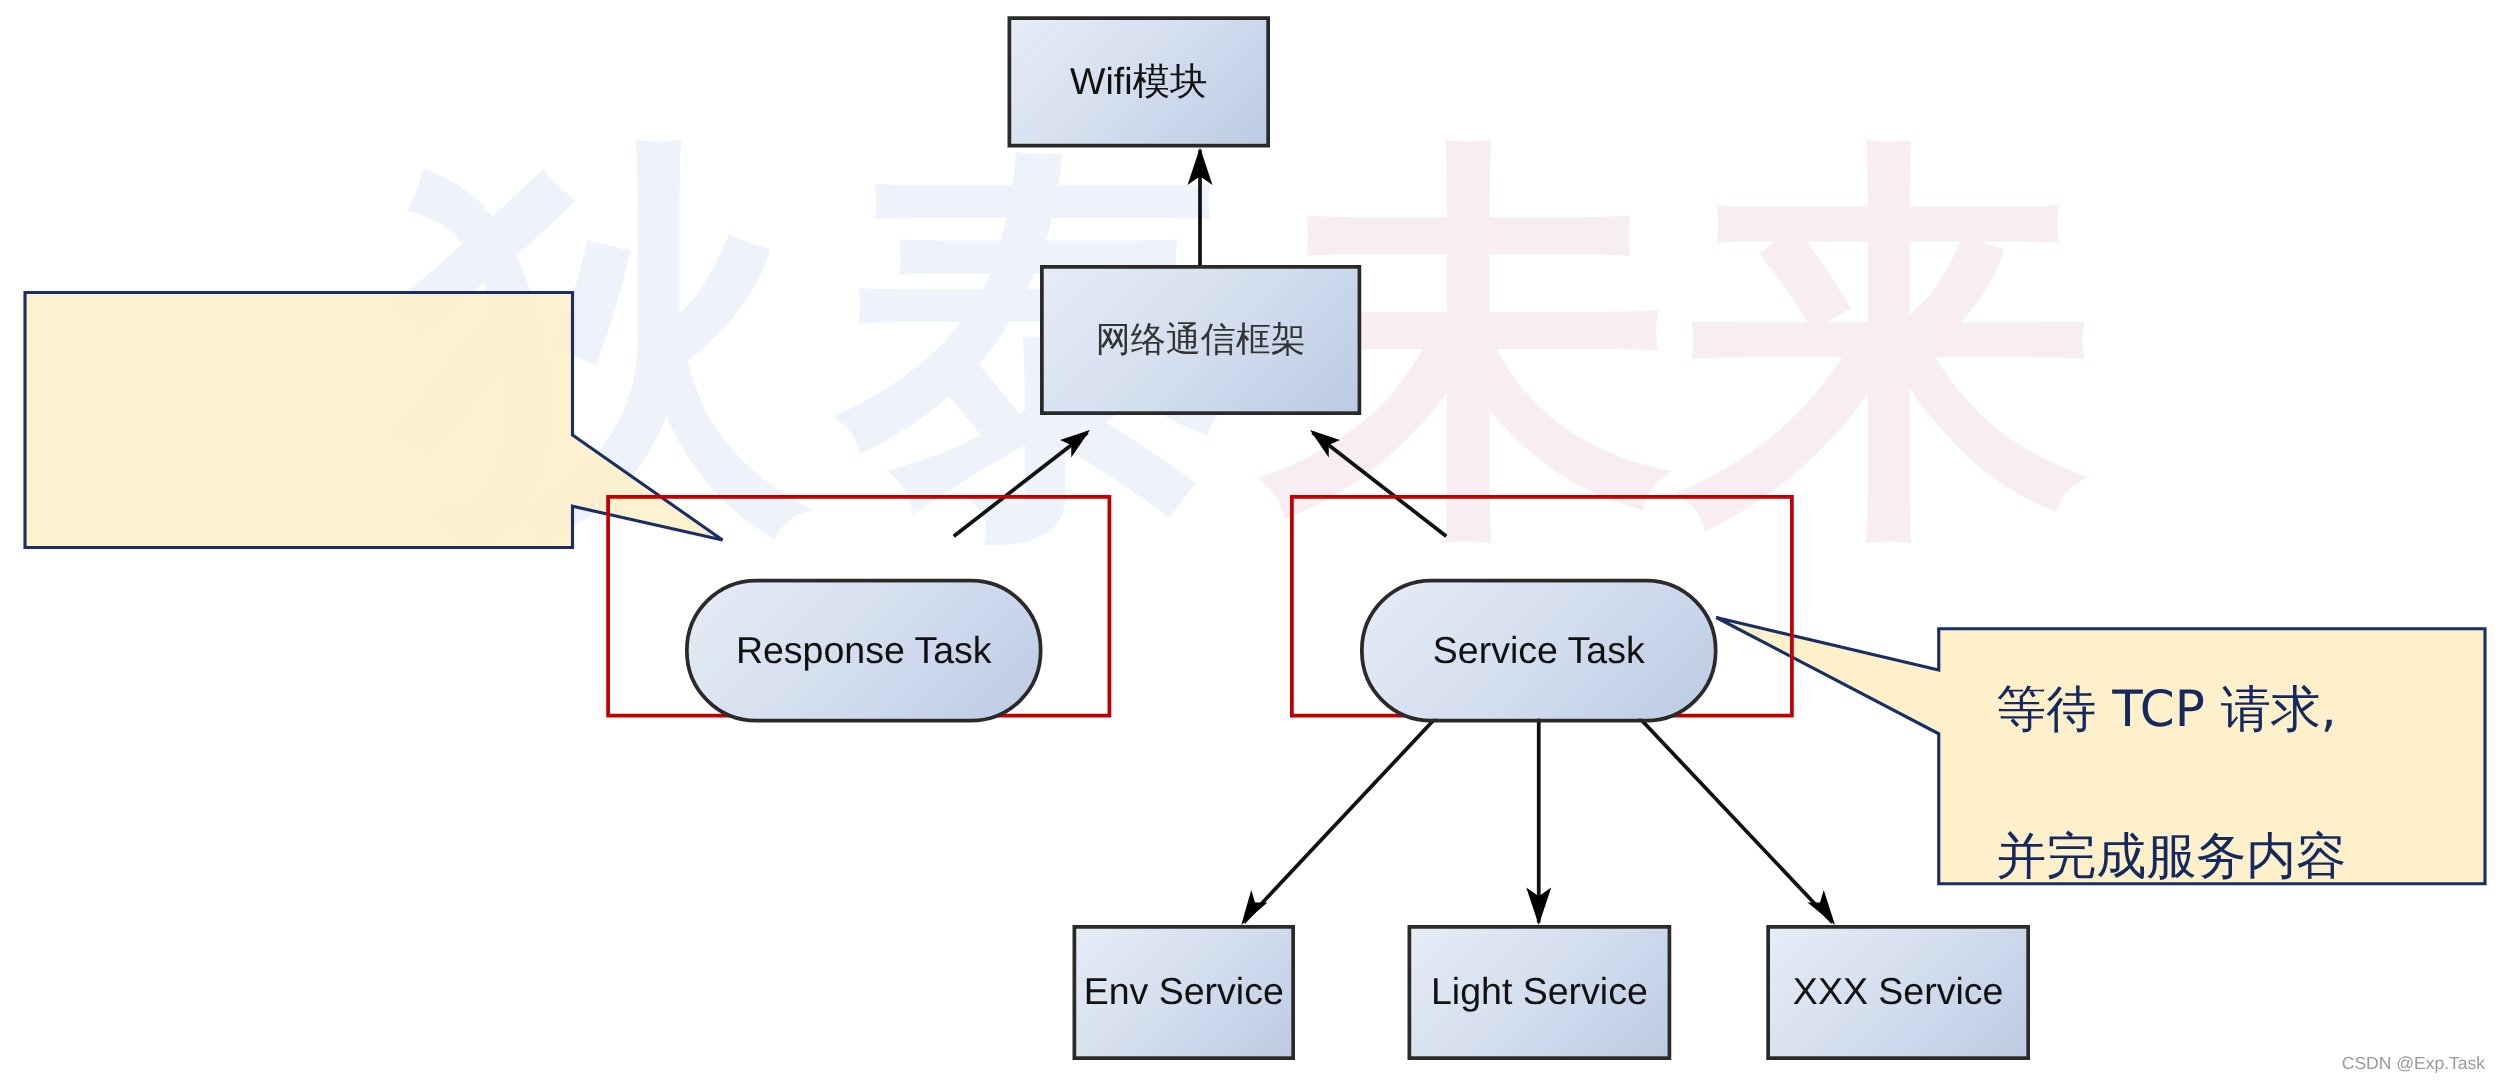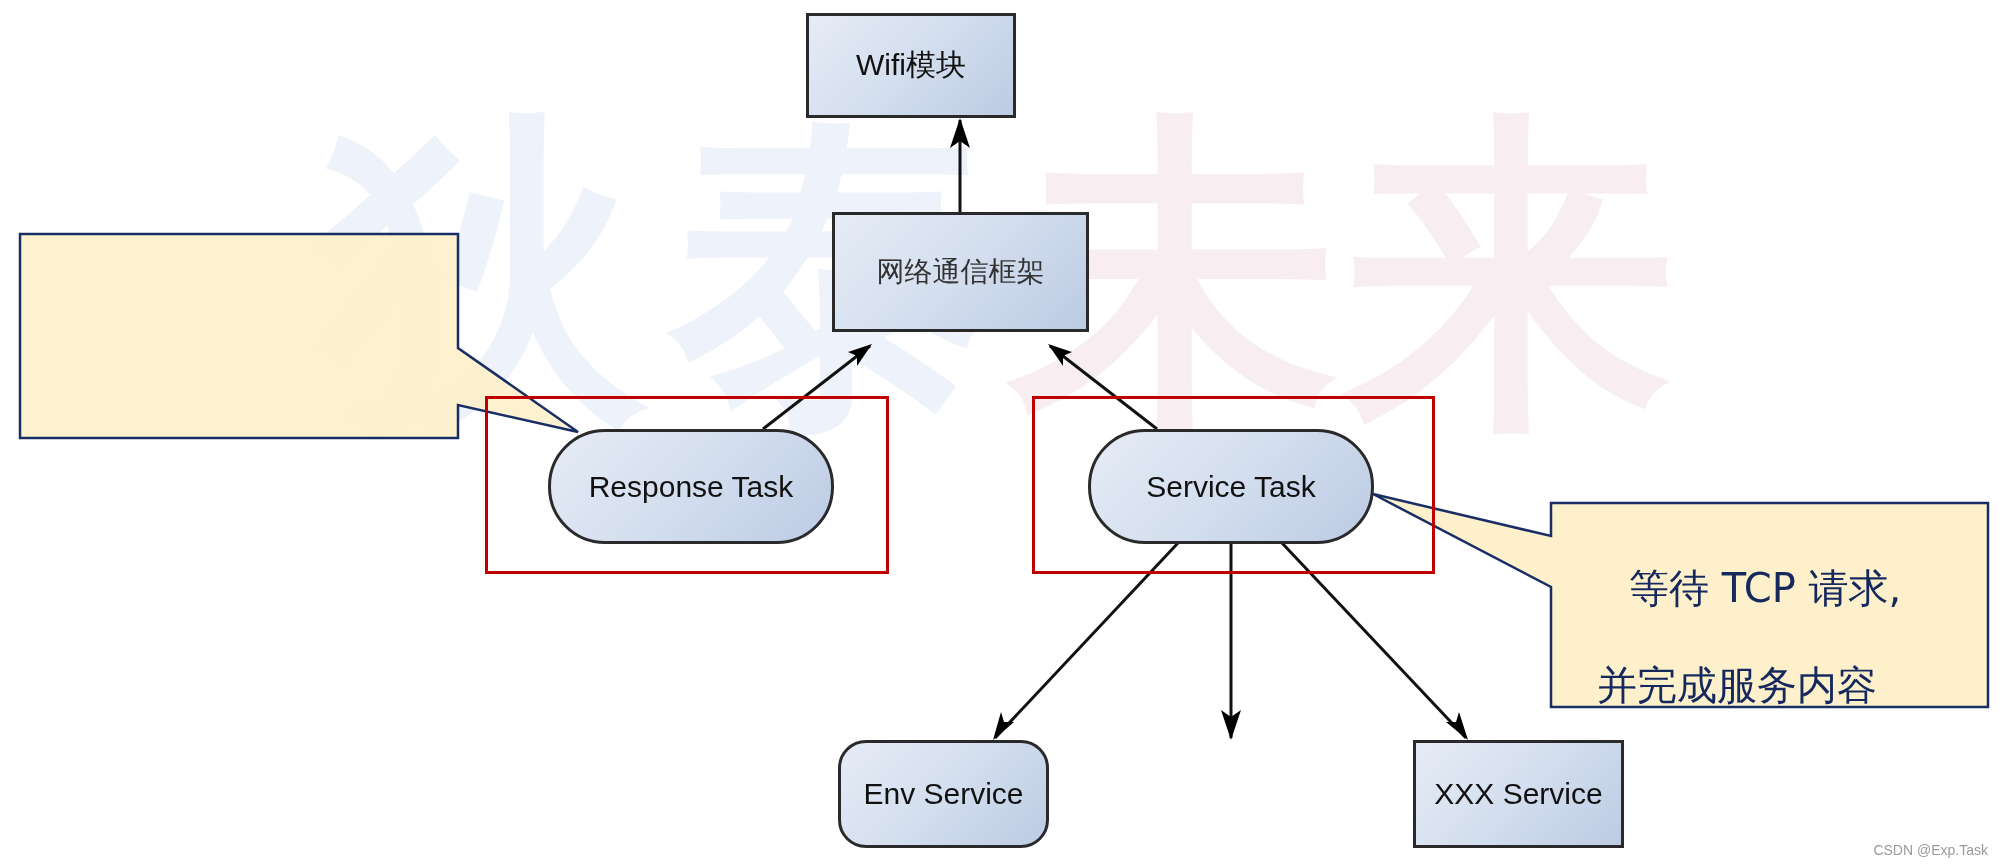--- a/index.html
+++ b/index.html
@@ -8,21 +8,21 @@
   #stage { position: absolute; left: 0; top: 0; width: 2004px; height: 866px; }
   .wm { position: absolute; top: 95px; font-size: 330px; line-height: 360px; font-weight: bold;
         font-family: "DejaVu Sans", "Liberation Sans", sans-serif; user-select: none; }
   .wm-blue { color: #eef2fa; }
   .wm-pink { color: #f8eef2; }
   .node { position: absolute; box-sizing: border-box; border: 3px solid #2a2a2a;
           background: linear-gradient(135deg, #e6ecf6 0%, #d3deee 50%, #bccbe4 100%);
           display: flex; align-items: center; justify-content: center;
           color: #111; font-size: 30px; white-space: nowrap; }
   .node.cn { color: #333; font-size: 28px; font-family: "DejaVu Sans", sans-serif; }
-  .pill { border-radius: 57px; }
+  .pill { border-radius: 57px; margin-top: 34px; }
   .red-frame { position: absolute; box-sizing: border-box; border: 3px solid #c00000; background: transparent; }
   .callout-text { position: absolute; color: #15295e; font-size: 40px; line-height: 40px;
                   font-family: "DejaVu Sans", "Liberation Sans", sans-serif; white-space: nowrap; }
   .credit { position: absolute; right: 16px; bottom: 8px; color: #9a9a9a; font-size: 14px;
             font-family: "Liberation Sans", sans-serif; }
   svg { position: absolute; left: 0; top: 0; }
 </style>
 </head>
 <body>
 
@@ -70,24 +70,27 @@
   </div>
   <div class="node cn" style="left:832px; top:212px; width:257px; height:120px;">
     <span>网络通信框架</span>
   </div>
   <div class="node pill" style="left:548px; top:429px; width:286px; height:115px;">
     <span>Response Task</span>
   </div>
   <div class="node pill" style="left:1088px; top:429px; width:286px; height:115px;">
     <span>Service Task</span>
   </div>
-  <div class="node" style="left:838px; top:740px; width:211px; height:108px;border-radius:28px;">
+  <div class="node" style="left:858px; top:740px; width:178px; height:108px;">
     <span>Env Service</span>
+  </div>
+  <div class="node" style="left:1126px; top:740px; width:211px; height:108px;">
+    <span>Light Service</span>
   </div>
   <div class="node" style="left:1413px; top:740px; width:211px; height:108px;justify-content:center;">
     <span>XXX Service</span>
   </div>
 
-  <div class="callout-text" style="left:1597px; top:568px;margin-left:32px;">等待 TCP 请求,</div>
+  <div class="callout-text" style="left:1597px; top:548px;">等待 TCP 请求,</div>
   <div class="callout-text" style="left:1597px; top:633px;margin-top:32px;">并完成服务内容</div>
 
   <div class="credit">CSDN @Exp.Task</div>
 </div>
 
 </body></html>

